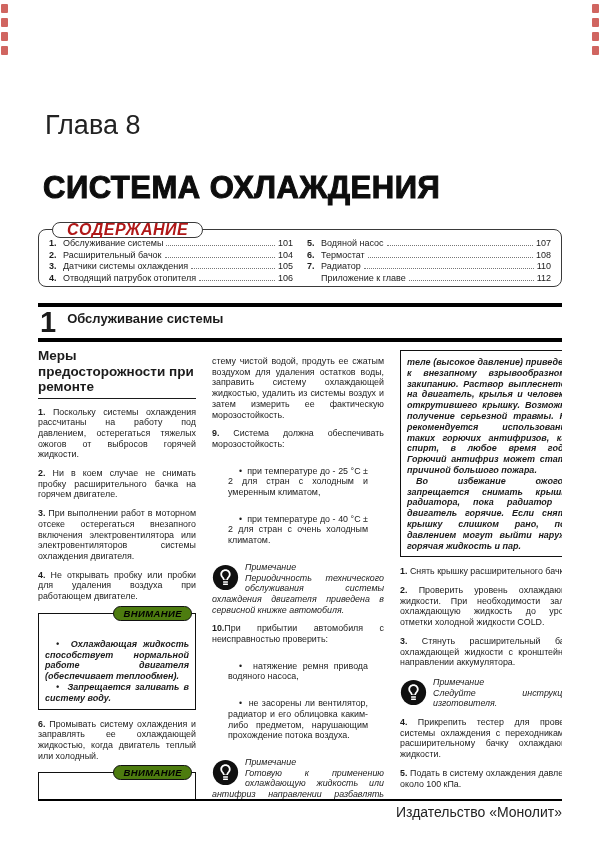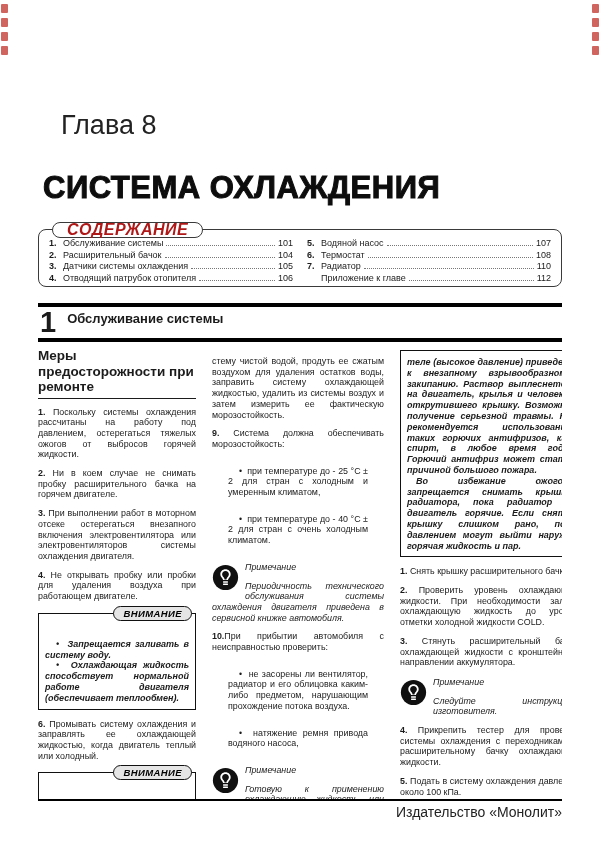--- a/index.html
+++ b/index.html
@@ -7,21 +7,21 @@
     width:600px;height:849px;background:#ffffff;position:relative;
     font-family:"Liberation Sans","DejaVu Sans",sans-serif;color:#1b1b1b;
     overflow:hidden;
   }
   
   .edge-marks{position:absolute;top:4px;display:flex;flex-direction:column;gap:5px;}
   .edge-marks.left{left:1px;}
   .edge-marks.right{right:1px;}
   .edge-mark{width:7px;height:9px;background:#c84a44;opacity:.85;border-radius:1px;}
 
-  .chapter{position:absolute;left:61px;top:110px;font-size:27px;color:#222;}
+  .chapter{position:absolute;left:45px;top:110px;font-size:27px;color:#222;}
   .main-title{
     position:absolute;left:43px;top:170px;font-size:31px;font-weight:bold;
     letter-spacing:.5px;color:#0d0d0d;-webkit-text-stroke:1px #0d0d0d;
   }
 
   
   .contents-box{
     position:absolute;left:38px;top:229px;width:524px;height:58px;
     border:1.3px solid #3a3a3a;border-radius:8px;box-sizing:border-box;
     padding:8px 10px 4px 10px;
@@ -63,33 +63,33 @@
   .pn{font-weight:bold;}
   .bullet{margin:16px;text-indent:11px;}
   .bullet::before{content:"\2022\00a0\00a0";}
 
   .warnbox{
     position:relative;border:1.7px solid #111;margin:11px 0 9px 0;
     padding:25px 6px 5px 6px;background:#fff;
   }
   .warnbox.nolabel{padding-top:6px;margin-top:2px;}
   .warnlabel{
-    position:absolute;top:-8px;right:3px;background:#e5e5e5;
+    position:absolute;top:-8px;right:3px;background:#4d7c0f;
     border:1.7px solid #111;border-radius:9px;padding:0 9px;
     font-size:9.5px;font-weight:bold;font-style:italic;letter-spacing:.4px;
     line-height:13px;color:#000;
   }
   .warntext{margin:0;font-weight:bold;font-style:italic;font-size:9px;line-height:10.8px;}
   .warntext.ind{text-indent:9px;}
   .warn-bullet{margin:0;font-weight:bold;font-style:italic;font-size:9px;line-height:10.8px;text-indent:11px;}
   .warn-bullet::before{content:"\2022\00a0\00a0";}
 
   .note{margin:9px 0 7px 0;font-style:italic;}
   .note-icon{float:left;width:27px;height:27px;margin:2px 6px 1px 0;}
-  .note-label{margin:8px;text-align:left;}
+  .note-label{margin:0;text-align:left;}
   .note-text{margin:0;}
   .clear{clear:both;}
 
   .footer-rule{position:absolute;left:38px;top:799px;width:524px;border-top:2px solid #000;}
   .footer-text{position:absolute;top:804px;right:38px;font-size:14px;color:#222;}
 </style>
 </head>
 <body>
 
 <div class="edge-marks left">
@@ -179,22 +179,22 @@
 
   <div class="col">
     <h3 class="col-heading">Меры предосторожности при ремонте</h3>
     <p class="bp"><span class="pn">1.</span> <span>Поскольку системы охлаждения рассчитаны на работу под давлением, остерегаться тяжелых ожогов от выбросов горячей жидкости.</span></p>
     <p class="bp"><span class="pn">2.</span> <span>Ни в коем случае не снимать пробку расширительного бачка на горячем двигателе.</span></p>
     <p class="bp"><span class="pn">3.</span> <span>При выполнении работ в моторном отсеке остерегаться внезапного включения электровентилятора или электровентиляторов системы охлаждения двигателя.</span></p>
     <p class="bp"><span class="pn">4.</span> <span>Не открывать пробку или пробки для удаления воздуха при работающем двигателе.</span></p>
 
     <div class="warnbox">
       <div class="warnlabel">ВНИМАНИЕ</div>
+      <p class="warn-bullet">Охлаждающая жидкость способствует нормальной работе двигателя (обеспечивает теплообмен).</p>
       <p class="warn-bullet">Запрещается заливать в систему воду.</p>
-      <p class="warn-bullet">Охлаждающая жидкость способствует нормальной работе двигателя (обеспечивает теплообмен).</p>
     </div>
 
     <p class="bp"><span class="pn">6.</span> <span>Промывать систему охлаждения и заправлять ее охлаждающей жидкостью, когда двигатель теплый или холодный.</span></p>
 
     <div class="warnbox">
       <div class="warnlabel">ВНИМАНИЕ</div>
       <p class="warntext ind">В случае утечки жидкости через клапан пробки расширительного бачка клапан подлежит обязательной замене.</p>
     </div>
 
   </div>
@@ -214,22 +214,22 @@
           <rect x="9.7" y="15.4" width="4.6" height="1.3" rx=".6" fill="#fff"></rect>
           <rect x="9.7" y="17.3" width="4.6" height="1.3" rx=".6" fill="#fff"></rect>
         </svg>
       </span>
       <p class="note-label">Примечание</p>
       <p class="note-text">Периодичность технического обслуживания системы охлаждения двигателя приведена в сервисной книжке автомобиля.</p>
       <div class="clear"></div>
     </div>
 
     <p class="bp"><span class="pn">10.</span><span>При прибытии автомобиля с неисправностью проверить:</span></p>
+    <p class="bullet">натяжение ремня привода водяного насоса,</p>
     <p class="bullet">не засорены ли вентилятор, радиатор и его облицовка каким-либо предметом, нарушающим прохождение потока воздуха.</p>
-    <p class="bullet">натяжение ремня привода водяного насоса,</p>
 
     <div class="note">
       <span class="note-icon">
         <svg viewBox="0 0 24 24" width="27" height="27">
           <circle cx="12" cy="12" r="11.2" fill="#101010"></circle>
           <path d="M12 4.6c-2.7 0-4.6 2-4.6 4.4 0 1.6.9 2.6 1.5 3.4.5.6.8 1.1.9 1.8h4.4c.1-.7.4-1.2.9-1.8.6-.8 1.5-1.8 1.5-3.4 0-2.4-1.9-4.4-4.6-4.4z" fill="#fff"></path>
           <path d="M12 6.2c-1.8 0-3 1.3-3 2.9 0 1 .5 1.8 1.1 2.5.5.6 1 1.3 1.1 2.1h1.6c.1-.8.6-1.5 1.1-2.1.6-.7 1.1-1.5 1.1-2.5 0-1.6-1.2-2.9-3-2.9z" fill="#101010"></path>
           <rect x="9.7" y="15.4" width="4.6" height="1.3" rx=".6" fill="#fff"></rect>
           <rect x="9.7" y="17.3" width="4.6" height="1.3" rx=".6" fill="#fff"></rect>
         </svg>

